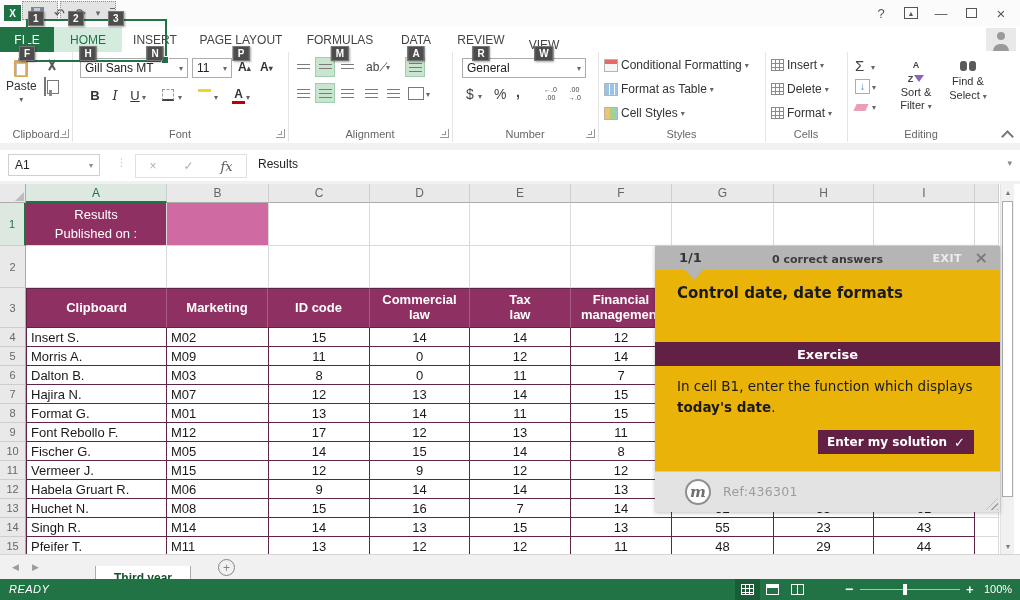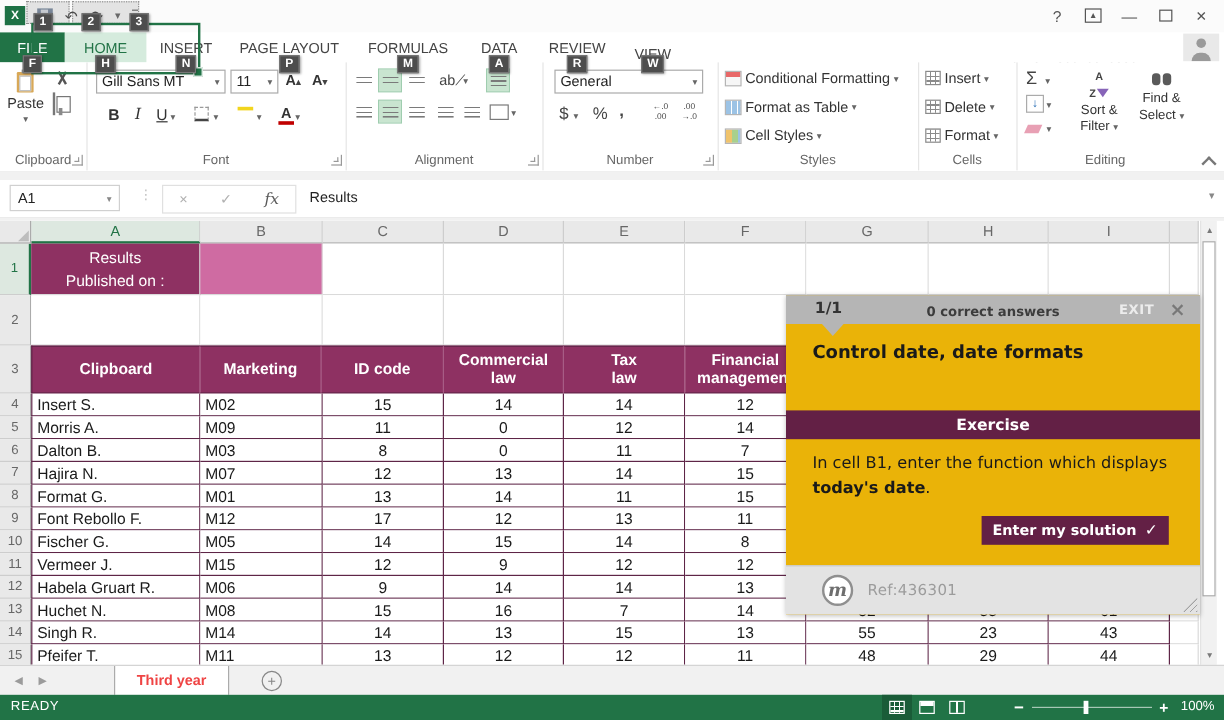--- a/index.html
+++ b/index.html
@@ -147,28 +147,28 @@
   .plogo{position:absolute;left:30px;top:7px;width:26px;height:26px;border-radius:50%;border:2px solid #8f8f8f;
      background:#fff;box-sizing:border-box;display:flex;align-items:center;justify-content:center;
      font-family:"DejaVu Serif",serif;font-style:italic;font-weight:bold;font-size:15px;color:#6e6e6e;}
   .pref{position:absolute;left:68px;top:12px;font-size:12.5px;color:#9c9c9c;letter-spacing:.3px;}
   .presize{position:absolute;right:2px;bottom:2px;width:12px;height:12px;
      background:repeating-linear-gradient(135deg,#a0a0a0 0 1px,transparent 1px 4px);
      clip-path:polygon(100% 0,100% 100%,0 100%);}
   
   .tabbar{position:absolute;left:0;top:554px;width:1020px;height:25px;background:#f1f1f1;border-top:1px solid #d4d4d4;box-sizing:border-box;}
   .navarr{position:absolute;top:7px;font-size:9px;color:#9b9b9b;}
-  .sheettab{position:absolute;left:95px;top:0;height:24px;padding:0 18px;background:#fff;
+  .sheettab{position:absolute;left:95px;top:11px;height:24px;padding:0 18px;background:#fff;
      border-left:1px solid #ababab;border-right:1px solid #ababab;display:flex;align-items:center;
-     font-size:12px;font-weight:bold;color:#ef4444;}
+     font-size:12px;font-weight:bold;color:#14532d;}
   .newsheet{position:absolute;left:218px;top:4px;width:15px;height:15px;border-radius:50%;border:1px solid #868686;
      color:#868686;font-size:12px;display:flex;align-items:center;justify-content:center;line-height:1;}
   
   .statusbar{position:absolute;left:0;top:579px;width:1020px;height:21px;background:#217346;color:#fff;}
-  .ready{position:absolute;left:9px;top:4px;font-size:11px;letter-spacing:.5px;}
+  .ready{position:absolute;left:9px;top:4px;font-size:11px;letter-spacing:.5px;font-style:italic;}
   .views{position:absolute;left:735px;top:0;display:flex;height:21px;}
   .vbtn{width:25px;height:21px;display:flex;align-items:center;justify-content:center;}
   .vbtn.act{background:#1a5c38;}
   .vg{width:13px;height:11px;border:1px solid #fff;box-sizing:border-box;
      background:repeating-linear-gradient(90deg,transparent 0 3px,#fff 3px 4px),repeating-linear-gradient(transparent 0 3px,#fff 3px 4px);}
   .vp{width:13px;height:11px;border:1px solid #fff;box-sizing:border-box;background:linear-gradient(#fff 0 3px,transparent 3px);}
   .vb{width:13px;height:11px;border:1px solid #fff;box-sizing:border-box;background:linear-gradient(90deg,transparent 0 5px,#fff 5px 6px,transparent 6px);}
   .zoomminus{position:absolute;left:845px;top:2px;font-size:14px;font-weight:bold;}
   .zoomtrack{position:absolute;left:860px;top:10px;width:100px;height:1px;background:rgba(255,255,255,.6);}
   .zoomthumb{position:absolute;left:903px;top:5px;width:4px;height:11px;background:#fff;}

